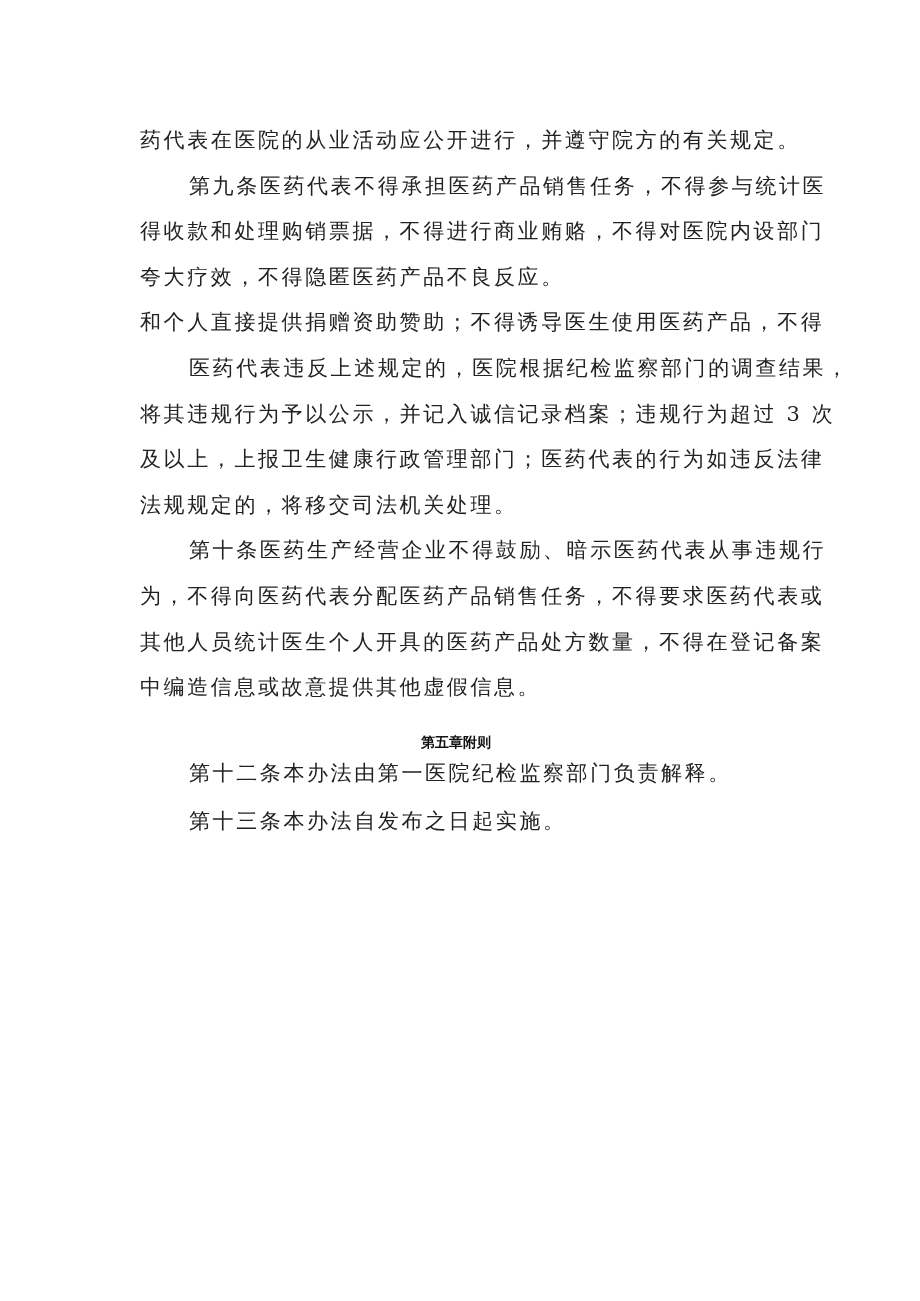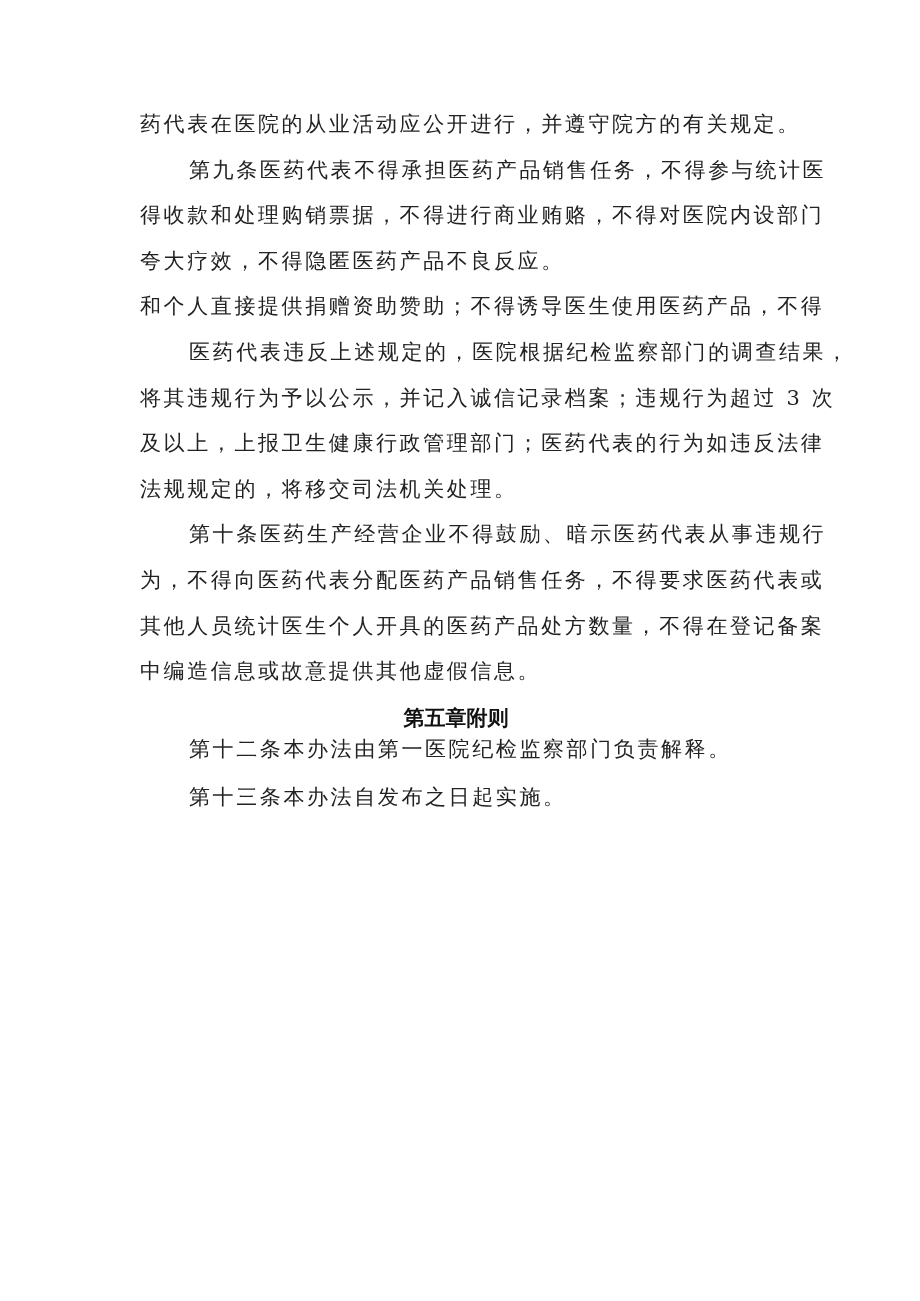--- a/index.html
+++ b/index.html
@@ -1,42 +1,42 @@
 <!DOCTYPE html>
 <html><head>
   <meta charset="utf-8">
   <style>
     html, body { margin: 0; padding: 0; background: #ffffff; }
     body { width: 920px; height: 1301px; position: relative; overflow: hidden; }
     .page {
       position: absolute;
       left: 140px;
-      top: 102px;
+      top: 118px;
       width: 632px;
       font-family: "DejaVu Serif", "Liberation Serif", serif;
       color: #222222;
       font-size: 21px;
       letter-spacing: 2.6px;
     }
     .line {
       height: 45.6px;
       line-height: 45.6px;
       white-space: nowrap;
       overflow: visible;
     }
     .indent { padding-left: 49px; }
     .heading {
       font-family: "DejaVu Sans", "Liberation Sans", sans-serif;
       font-weight: bold;
-      font-size: 21px;
+      font-size: 14px;
       letter-spacing: 0px;
       text-align: center;
       height: 30px;
       line-height: 30px;
-      margin-top: 8px;
+      margin-top: 16px;
       color: #111111;
     }
     .after-heading { height: 42px; line-height: 32px; }
   </style>
 </head>
 <body>
 
 <div class="page">
 
   <div>

